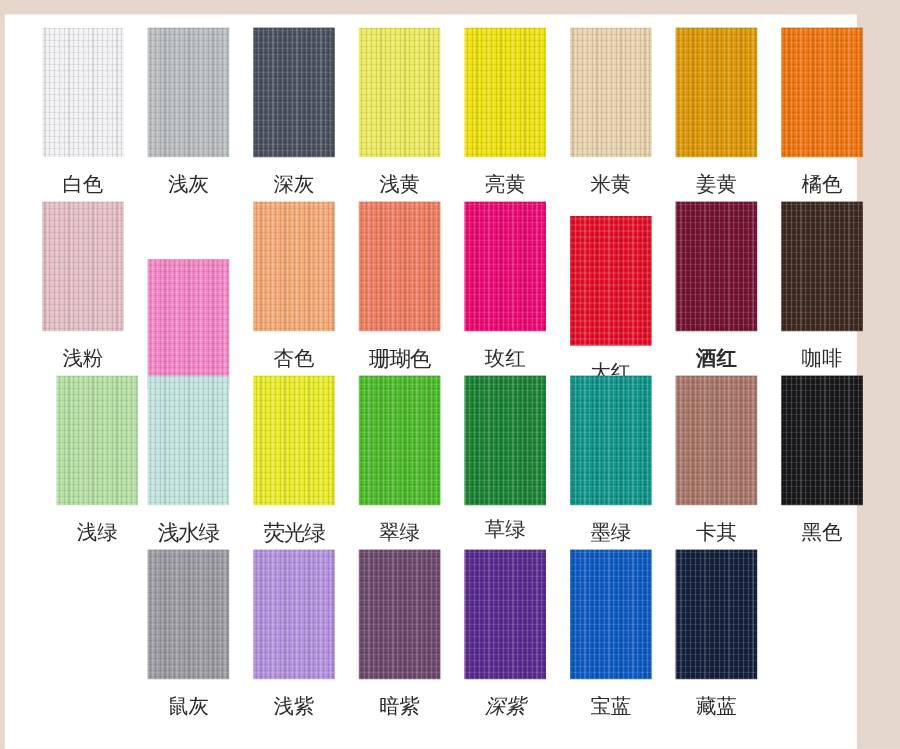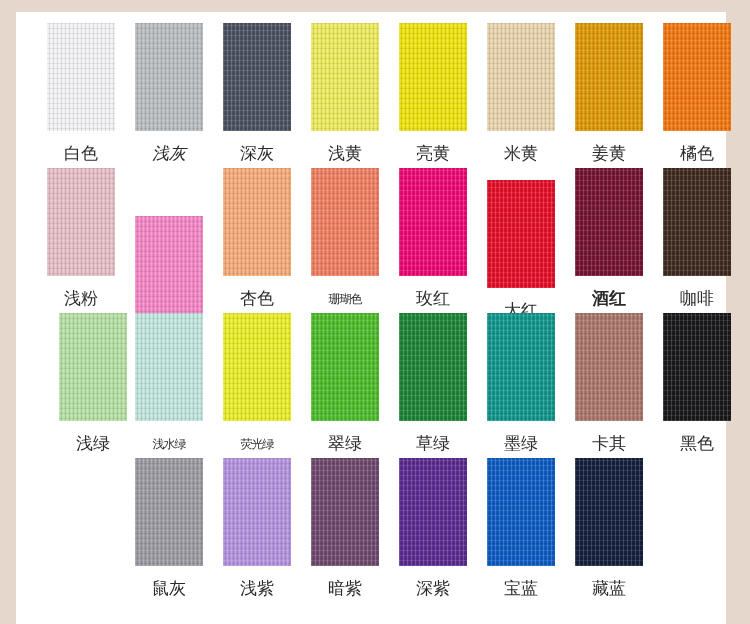--- a/index.html
+++ b/index.html
@@ -15,21 +15,21 @@
   }
   #page {
     position: absolute;
     left: 0; top: 0;
     width: 750px;
     height: 624px;
     background: #e5d7cb;
   }
   #canvas {
     position: absolute;
-    left: 16px;
+    left: 4px;
     top: 12px;
     width: 710px;
     height: 612px;
     background: #ffffff;
   }
   .row {
     position: absolute;
     left: 0;
     width: 710px;
   }
@@ -71,38 +71,38 @@
     width: 68px;
     text-align: center;
     font-size: 17px;
     line-height: 22px;
     color: #2b2b2b;
     margin-top: 12px;
     white-space: nowrap;
     letter-spacing: 0px;
   }
   .label.w3 {
-    font-size: 12px;
+    font-size: 18px;
     letter-spacing: -1px;
   }
 </style>
 </head>
 <body>
 
 <div id="page">
   <div id="canvas">
     <div id="grid">
         <div class="row" style="top: 11px;">
           <div class="cell" style="left: 31px;">
             <div class="swatch" title="#f2f2f4" style="background: rgb(242, 242, 244);">
               <div class="weave"></div>
             </div>
             <div class="label">白色</div>
           </div>
-          <div class="cell" style="left: 119px; font-style: italic;">
+          <div class="cell" style="left: 119px;">
             <div class="swatch" title="#b9bdc0" style="background: rgb(185, 189, 192);">
               <div class="weave"></div>
             </div>
             <div class="label">浅灰</div>
           </div>
           <div class="cell" style="left: 207px;">
             <div class="swatch" title="#4b5260" style="background: rgb(75, 82, 96);">
               <div class="weave"></div>
             </div>
             <div class="label">深灰</div>
@@ -206,21 +206,21 @@
               <div class="weave"></div>
             </div>
             <div class="label w3">荧光绿</div>
           </div>
           <div class="cell" style="left: 295px;">
             <div class="swatch" title="#4dbb2b" style="background: rgb(77, 187, 43);">
               <div class="weave"></div>
             </div>
             <div class="label">翠绿</div>
           </div>
-          <div class="cell" style="left: 383px;">
+          <div class="cell" style="left: 383px; font-family: Liberation Mono, monospace;">
             <div class="swatch" title="#1d8437" style="background: rgb(29, 132, 55);">
               <div class="weave"></div>
             </div>
             <div class="label">草绿</div>
           </div>
           <div class="cell" style="left: 471px;">
             <div class="swatch" title="#12968c" style="background: rgb(18, 150, 140);">
               <div class="weave"></div>
             </div>
             <div class="label">墨绿</div>
@@ -250,21 +250,21 @@
               <div class="weave"></div>
             </div>
             <div class="label">浅紫</div>
           </div>
           <div class="cell" style="left: 295px;">
             <div class="swatch" title="#6e4a6e" style="background: rgb(110, 74, 110);">
               <div class="weave"></div>
             </div>
             <div class="label">暗紫</div>
           </div>
-          <div class="cell" style="left: 383px;">
+          <div class="cell" style="left: 383px; font-style: italic;">
             <div class="swatch" title="#5a2c90" style="background: rgb(90, 44, 144);">
               <div class="weave"></div>
             </div>
             <div class="label">深紫</div>
           </div>
           <div class="cell" style="left: 471px;">
             <div class="swatch" title="#0e5cc2" style="background: rgb(14, 92, 194);">
               <div class="weave"></div>
             </div>
             <div class="label">宝蓝</div>

